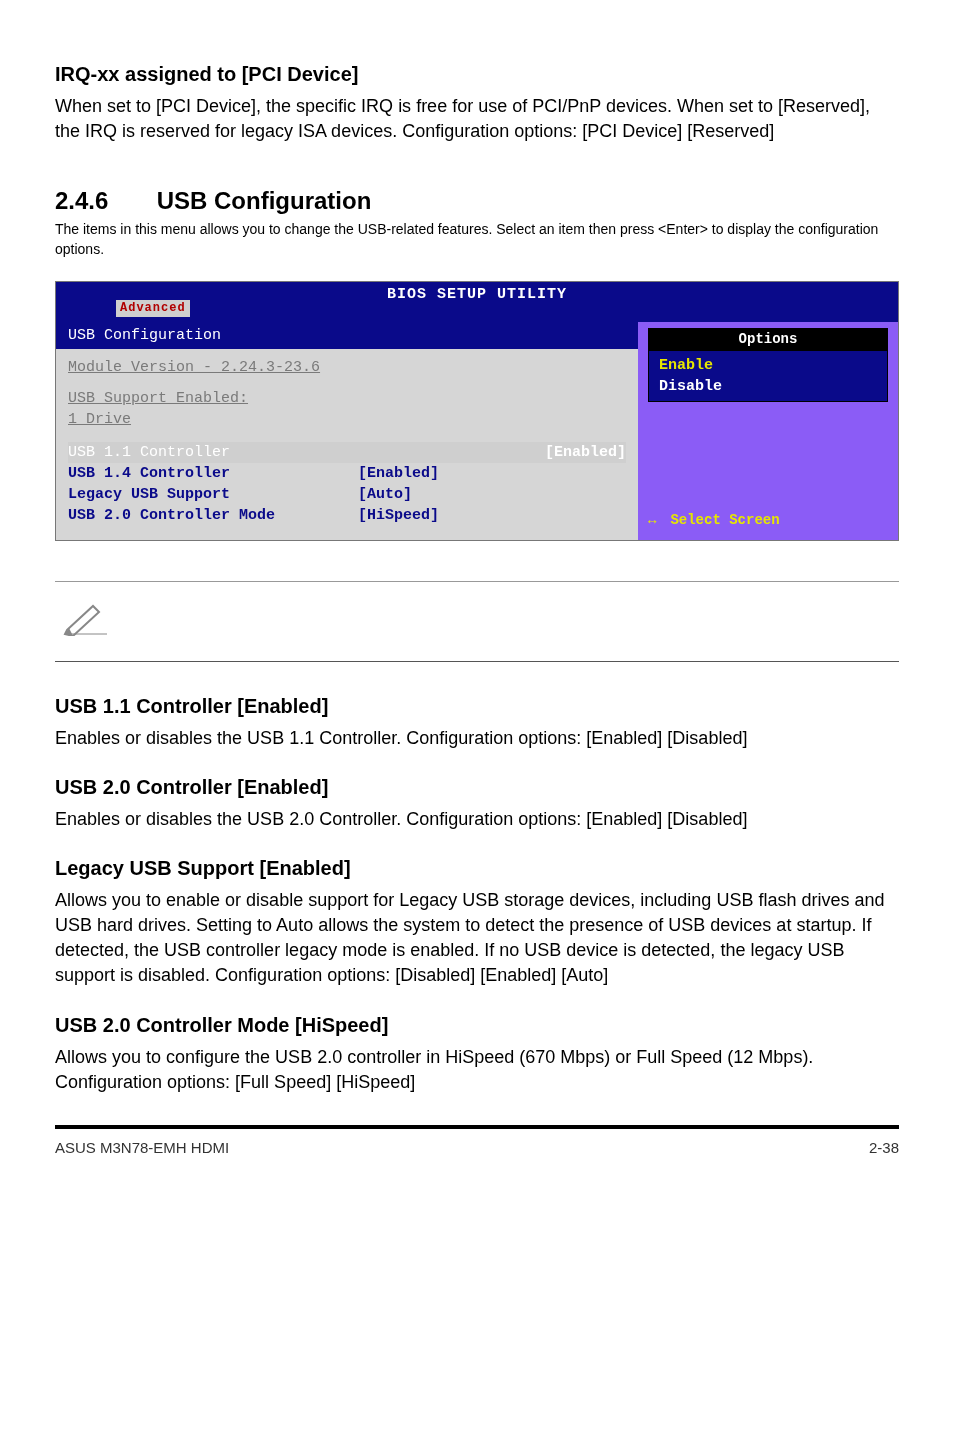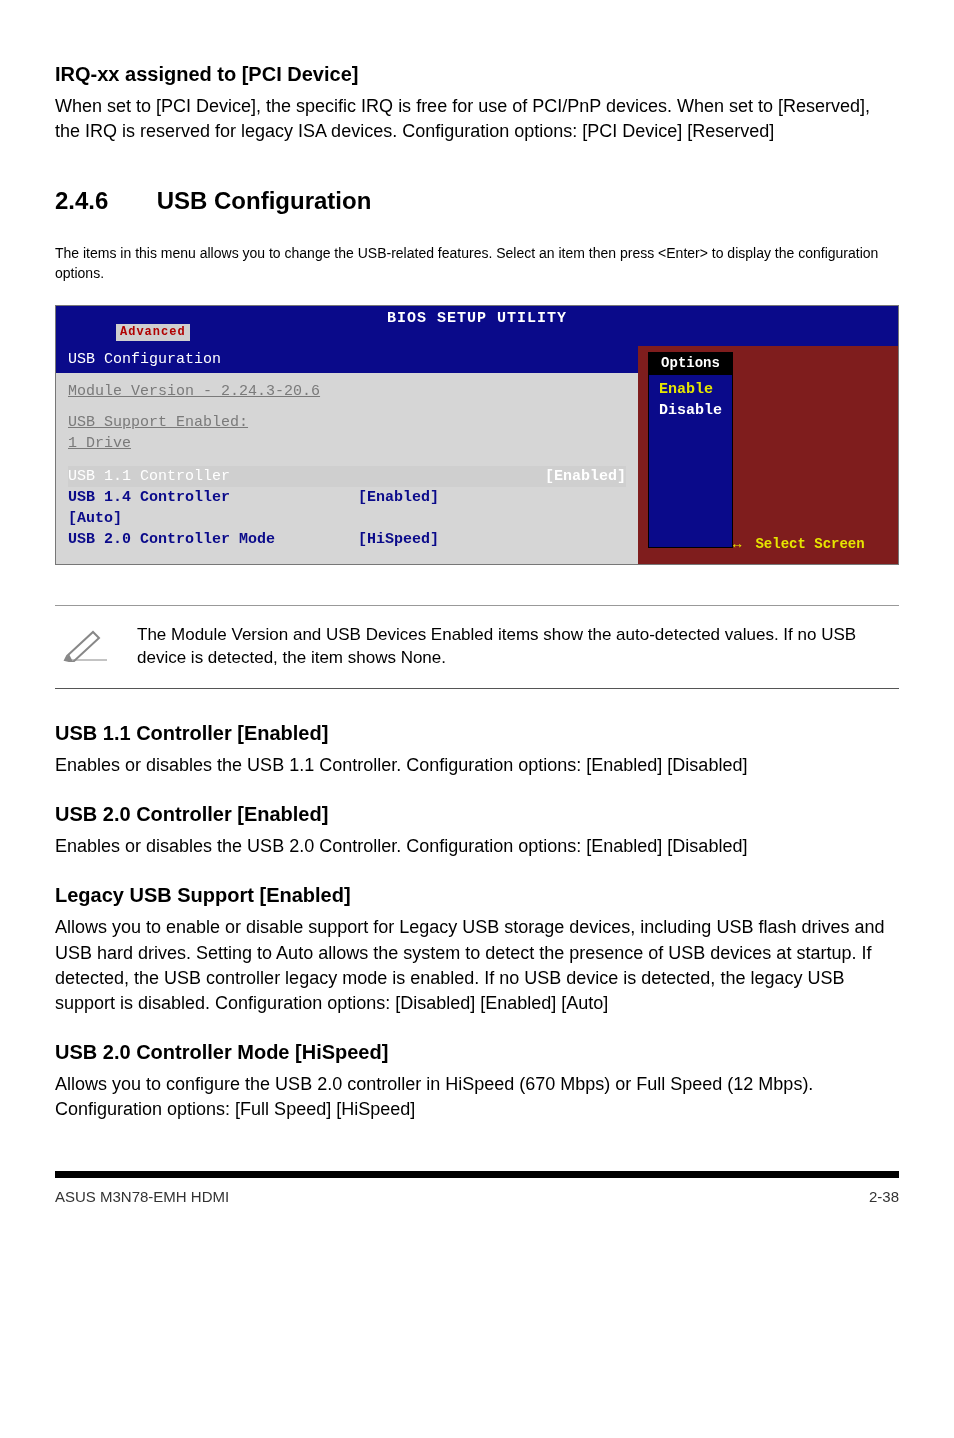--- a/index.html
+++ b/index.html
@@ -18,21 +18,21 @@
       margin-bottom: 6px;
     }
     p.body-text {
       font-size: 18px;
       margin-bottom: 22px;
     }
     h2.section-heading {
       font-size: 24px;
       font-weight: bold;
       margin-top: 40px;
-      margin-bottom: 26px;
+      margin-bottom: 2px;
     }
     .section-number { display: inline-block; width: 95px; }
     .intro-text { font-size: 14px; margin-bottom: 22px; }
     .bios-panel {
       border: 1px solid #777;
       margin-bottom: 10px;
       font-family: "Courier New", monospace;
       font-size: 15px;
       overflow: hidden;
     }
@@ -70,25 +70,25 @@
       color: #7a7a7a;
     }
     .underline { text-decoration: underline; }
     .bios-item-block { padding: 4px 12px 14px 12px; }
     .bios-row { display: flex; }
     .bios-label { flex: 0 0 290px; }
     .bios-value { color: #0a0a8a; font-weight: bold; }
     .selected .bios-label, .selected .bios-value { background: #cfcfcf; color: #fff; }
     .bios-right {
       width: 260px;
-      background: #7f1d1d;
+      background: #8b5cf6;
       padding: 6px 10px 10px 10px;
       color: #fff;
       display: flex;
-      flex-direction: row;
+      flex-direction: column;
     }
     .options-box {
       background: #0a0a8a;
       border: 1px solid #000;
       padding: 0;
       margin-bottom: 6px;
     }
     .options-header {
       background: #000;
       color: #fff;
@@ -115,22 +115,22 @@
       display: flex;
       align-items: center;
       padding: 18px 8px;
       gap: 30px;
     }
     .note-icon svg { width: 44px; height: 36px; }
     .note-text { font-size: 17px; line-height: 1.35; }
     .footer {
       display: flex;
       justify-content: space-between;
-      border-top: 7px solid #000000;
-      margin-top: 48px;
+      border-top: 4px solid #000000;
+      margin-top: 30px;
       padding-top: 8px;
       font-size: 15px;
       color: #333;
     }
     .bios-row.selected { background: #cfcfcf; justify-content: space-between; }
     .bios-row.selected .bios-label { color: #fff; }
     .bios-row.selected .bios-value { color: #fff; }
     .bios-row:not(.selected) .bios-label { color: #0a0a8a; font-weight: bold; }
   </style>
 </head>
@@ -147,35 +147,36 @@
 
 <div class="bios-panel">
   <div class="bios-title-bar">
     <span class="bios-title-text">BIOS SETUP UTILITY</span>
     <span class="bios-tab">Advanced</span>
   </div>
   <div class="bios-body">
     <div class="bios-left">
       <div class="bios-header-row">USB Configuration</div>
       <div class="bios-info-block">
-        <div class="underline">Module Version - 2.24.3-20.6</div>
+        <div class="underline">Module Version - 2.24.3-23.6</div>
         <div style="height:10px"></div>
         <div class="underline">USB Support Enabled:</div>
         <div class="underline"> 1 Drive</div>
       </div>
       <div class="bios-item-block">
         <div class="bios-row selected">
           <span class="bios-label">USB 1.1 Controller</span>
           <span class="bios-value">[Enabled]</span>
         </div>
         <div class="bios-row">
           <span class="bios-label">USB 1.4 Controller</span>
           <span class="bios-value">[Enabled]</span>
         </div>
         <div class="bios-row">
+          <span class="bios-label">Legacy USB Support</span>
           <span class="bios-value">[Auto]</span>
         </div>
         <div class="bios-row">
           <span class="bios-label">USB 2.0 Controller Mode</span>
           <span class="bios-value">[HiSpeed]</span>
         </div>
       </div>
     </div>
     <div class="bios-right">
       <div class="options-box">
@@ -194,21 +195,20 @@
 </div>
 
 <div class="note-block">
   <span class="note-icon">
     <svg viewBox="0 0 44 36">
       <path d="M4 30 L30 6 L36 12 L10 36 L2 34 Z" fill="none" stroke="#888" stroke-width="2"></path>
       <path d="M2 34 L10 36 L6 28 Z" fill="#888"></path>
       <line x1="2" y1="34" x2="44" y2="34" stroke="#888" stroke-width="1"></line>
     </svg>
   </span>
-  <span class="note-text">The Module Version and USB Devices Enabled items show the auto-detected values. If no USB device is detected, the item shows None.</span>
 </div>
 
 <h3 class="sub-heading">USB 1.1 Controller [Enabled]</h3>
 <p class="body-text">Enables or disables the USB 1.1 Controller. Configuration options: [Enabled] [Disabled]</p>
 
 <h3 class="sub-heading">USB 2.0 Controller [Enabled]</h3>
 <p class="body-text">Enables or disables the USB 2.0 Controller. Configuration options:  [Enabled] [Disabled]</p>
 
 <h3 class="sub-heading">Legacy USB Support [Enabled]</h3>
 <p class="body-text">Allows you to enable or disable support for Legacy USB storage devices, including USB flash drives and USB hard drives. Setting to Auto allows the system to detect the presence of USB devices at startup. If detected, the USB controller legacy mode is enabled. If no USB device is detected, the legacy USB support is disabled. Configuration options: [Disabled] [Enabled] [Auto]</p>

